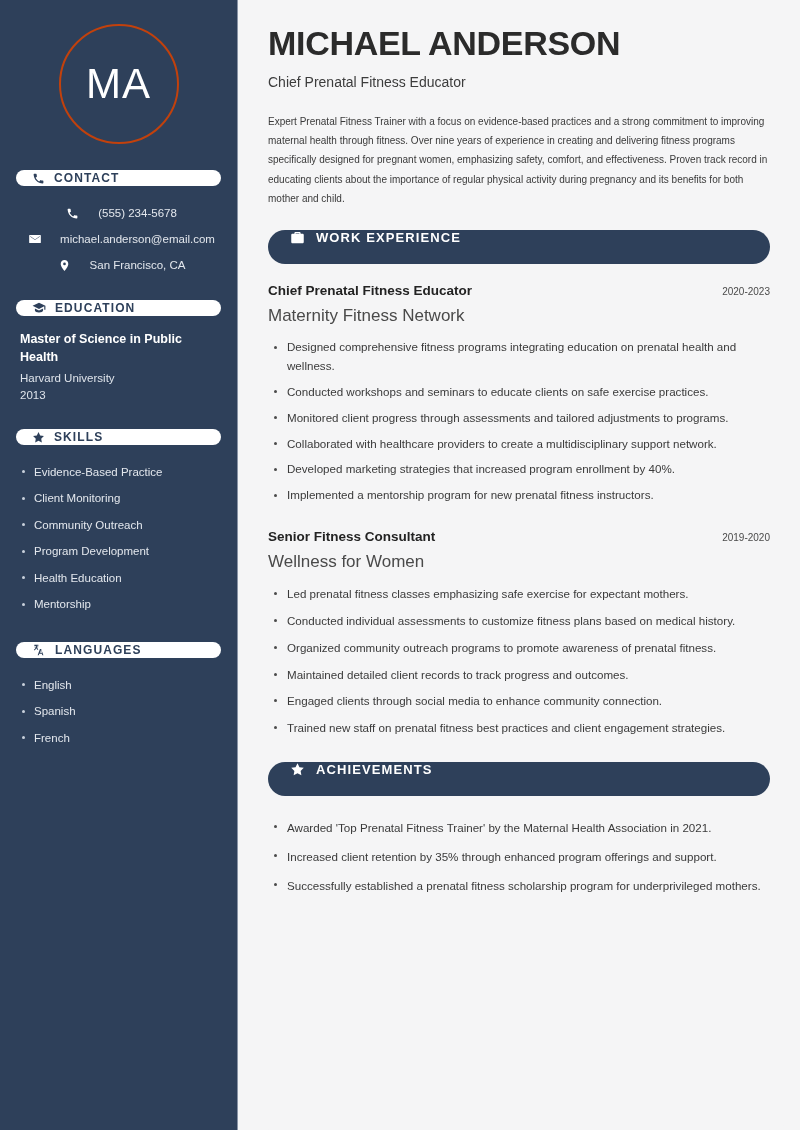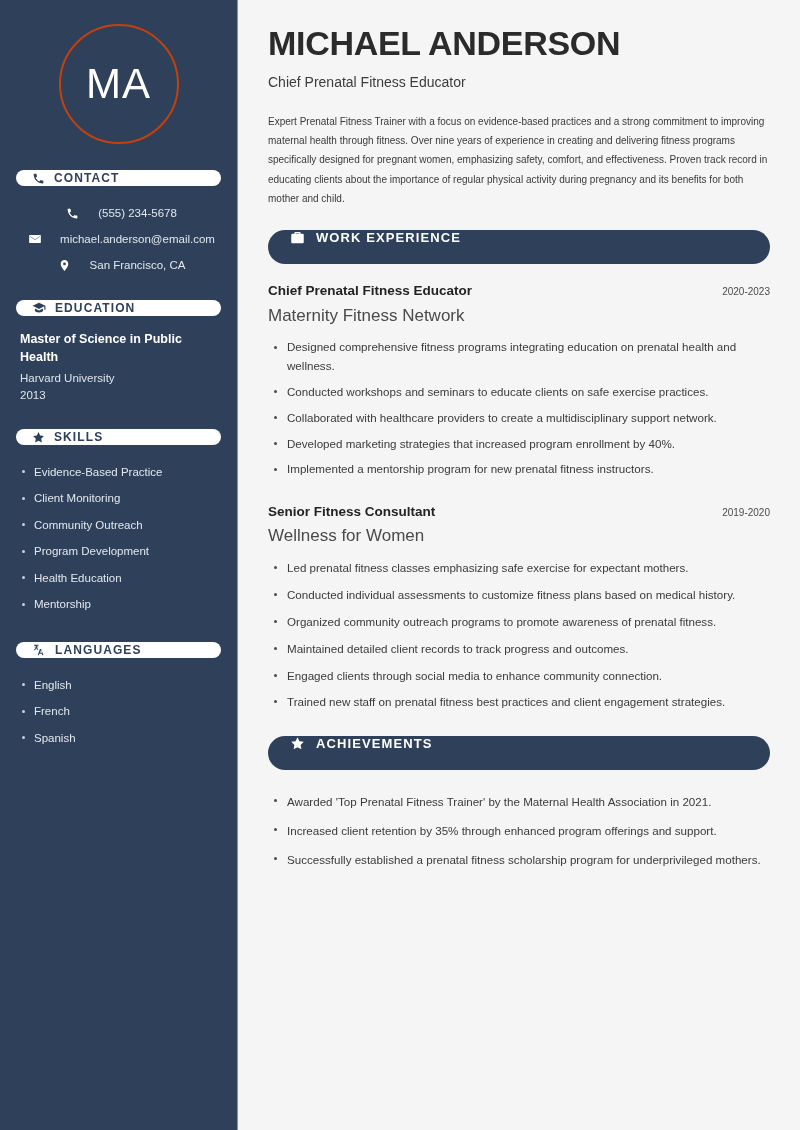--- a/index.html
+++ b/index.html
@@ -297,22 +297,22 @@
       <span class="ico">
         <svg width="14" height="14" viewBox="0 0 24 24" fill="currentColor">
             <path d="M4 3h7v1.6H8.5v1.2h2.2v1.5H8.4c.5 1.4 1.3 2.6 2.3 3.4l-.9 1.4c-1-.8-1.8-1.8-2.4-3-.7 1.4-1.8 2.7-3.2 3.7l-1-1.3c1.5-1 2.6-2.4 3.2-4.2H4V6.8h2.9V5.6H4V3zm9.6 7.4h2.1l3.9 10.6h-1.9l-.9-2.6h-4.3l-.9 2.6h-1.9l3.9-10.6zm.3 6.1h3.4l-1.7-4.8-1.7 4.8z"></path>
           </svg>
       </span>
       <span class="pill-label">LANGUAGES</span>
     </div>
 
     <ul class="side-list">
       <li>English</li>
+      <li>Spanish</li>
       <li>French</li>
-      <li>Spanish</li>
     </ul>
 
   </aside>
 
   <main class="main">
 
     <h1 class="name">MICHAEL ANDERSON</h1>
     <div class="job-title">Chief Prenatal Fitness Educator</div>
     <p class="summary">Expert Prenatal Fitness Trainer with a focus on evidence-based practices and a strong commitment to improving maternal health through fitness. Over nine years of experience in creating and delivering fitness programs specifically designed for pregnant women, emphasizing safety, comfort, and effectiveness. Proven track record in educating clients about the importance of regular physical activity during pregnancy and its benefits for both mother and child.</p>
 
@@ -327,20 +327,21 @@
 
     <div class="job">
       <div class="job-head">
         <div class="job-role">Chief Prenatal Fitness Educator</div>
         <div class="job-dates">2020-2023</div>
       </div>
       <div class="job-company">Maternity Fitness Network</div>
       <ul class="bullets">
         <li>Designed comprehensive fitness programs integrating education on prenatal health and wellness.</li>
         <li>Conducted workshops and seminars to educate clients on safe exercise practices.</li>
+        <li>Monitored client progress through assessments and tailored adjustments to programs.</li>
         <li>Collaborated with healthcare providers to create a multidisciplinary support network.</li>
         <li>Developed marketing strategies that increased program enrollment by 40%.</li>
         <li>Implemented a mentorship program for new prenatal fitness instructors.</li>
       </ul>
     </div>
 
     <div class="job">
       <div class="job-head">
         <div class="job-role">Senior Fitness Consultant</div>
         <div class="job-dates">2019-2020</div>

